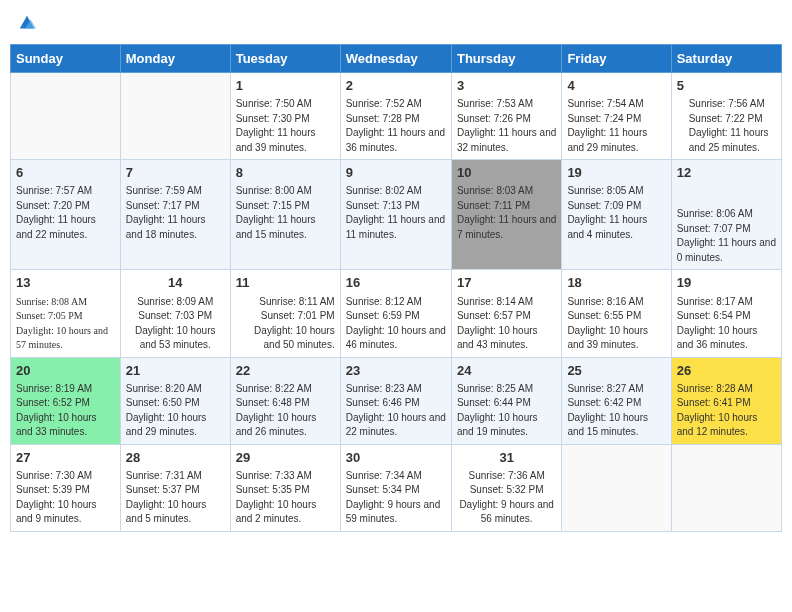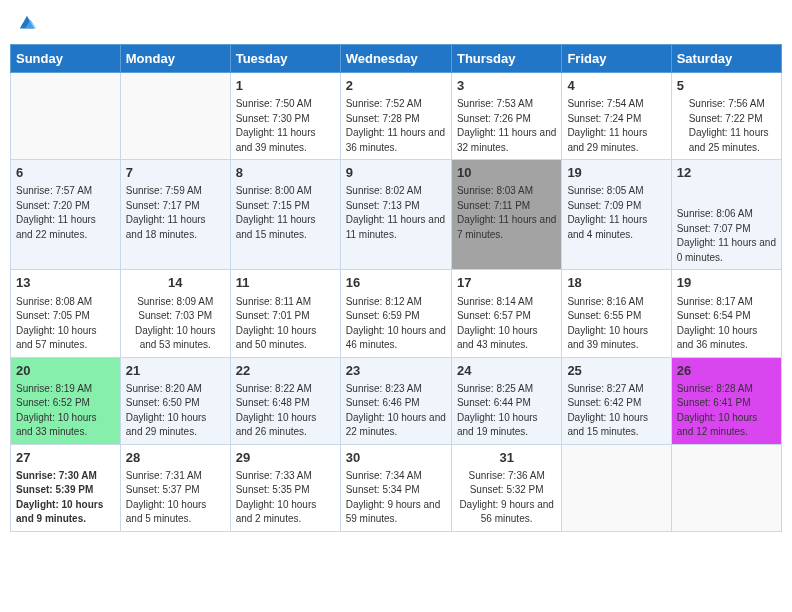--- a/index.html
+++ b/index.html
@@ -201,33 +201,33 @@
         <td style="background: rgb(240, 245, 251);">
           <span class="day-number">12</span>
           <div class="day-info" style="white-space: pre-line; margin-top: 25px;">Sunrise: 8:06 AM
 Sunset: 7:07 PM
 Daylight: 11 hours and 0 minutes.</div>
         </td>
       </tr>
       <tr>
         <td style="background: rgb(255, 255, 255);">
           <span class="day-number">13</span>
-          <div class="day-info" style="white-space: pre-line;">Sunrise: 8:08 AM
+          <div class="day-info" style="white-space: pre-line; font-family: Liberation Serif, serif;">Sunrise: 8:08 AM
 Sunset: 7:05 PM
 Daylight: 10 hours and 57 minutes.</div>
         </td>
         <td style="background: rgb(255, 255, 255); text-align: center;">
           <span class="day-number">14</span>
           <div class="day-info" style="white-space: pre-line;">Sunrise: 8:09 AM
 Sunset: 7:03 PM
 Daylight: 10 hours and 53 minutes.</div>
         </td>
         <td style="background: rgb(255, 255, 255);">
           <span class="day-number">11</span>
-          <div class="day-info" style="white-space: pre-line;">Sunrise: 8:11 AM
+          <div class="day-info" style="white-space: pre-line; text-align: right;">Sunrise: 8:11 AM
 Sunset: 7:01 PM
 Daylight: 10 hours and 50 minutes.</div>
         </td>
         <td style="background: rgb(255, 255, 255);">
           <span class="day-number">16</span>
           <div class="day-info" style="white-space: pre-line;">Sunrise: 8:12 AM
 Sunset: 6:59 PM
 Daylight: 10 hours and 46 minutes.</div>
         </td>
         <td style="background: rgb(255, 255, 255);">
@@ -279,31 +279,31 @@
           <div class="day-info" style="white-space: pre-line;">Sunrise: 8:25 AM
 Sunset: 6:44 PM
 Daylight: 10 hours and 19 minutes.</div>
         </td>
         <td style="background: rgb(240, 245, 251);">
           <span class="day-number">25</span>
           <div class="day-info" style="white-space: pre-line;">Sunrise: 8:27 AM
 Sunset: 6:42 PM
 Daylight: 10 hours and 15 minutes.</div>
         </td>
-        <td style="background: #d946ef;">
+        <td style="background: #fde047;">
           <span class="day-number">26</span>
           <div class="day-info" style="white-space: pre-line;">Sunrise: 8:28 AM
 Sunset: 6:41 PM
 Daylight: 10 hours and 12 minutes.</div>
         </td>
       </tr>
       <tr>
         <td style="background: rgb(255, 255, 255);">
           <span class="day-number">27</span>
-          <div class="day-info" style="white-space: pre-line; font-weight: bold;">Sunrise: 7:30 AM
+          <div class="day-info" style="white-space: pre-line;">Sunrise: 7:30 AM
 Sunset: 5:39 PM
 Daylight: 10 hours and 9 minutes.</div>
         </td>
         <td style="background: rgb(255, 255, 255);">
           <span class="day-number">28</span>
           <div class="day-info" style="white-space: pre-line;">Sunrise: 7:31 AM
 Sunset: 5:37 PM
 Daylight: 10 hours and 5 minutes.</div>
         </td>
         <td style="background: rgb(255, 255, 255);">

